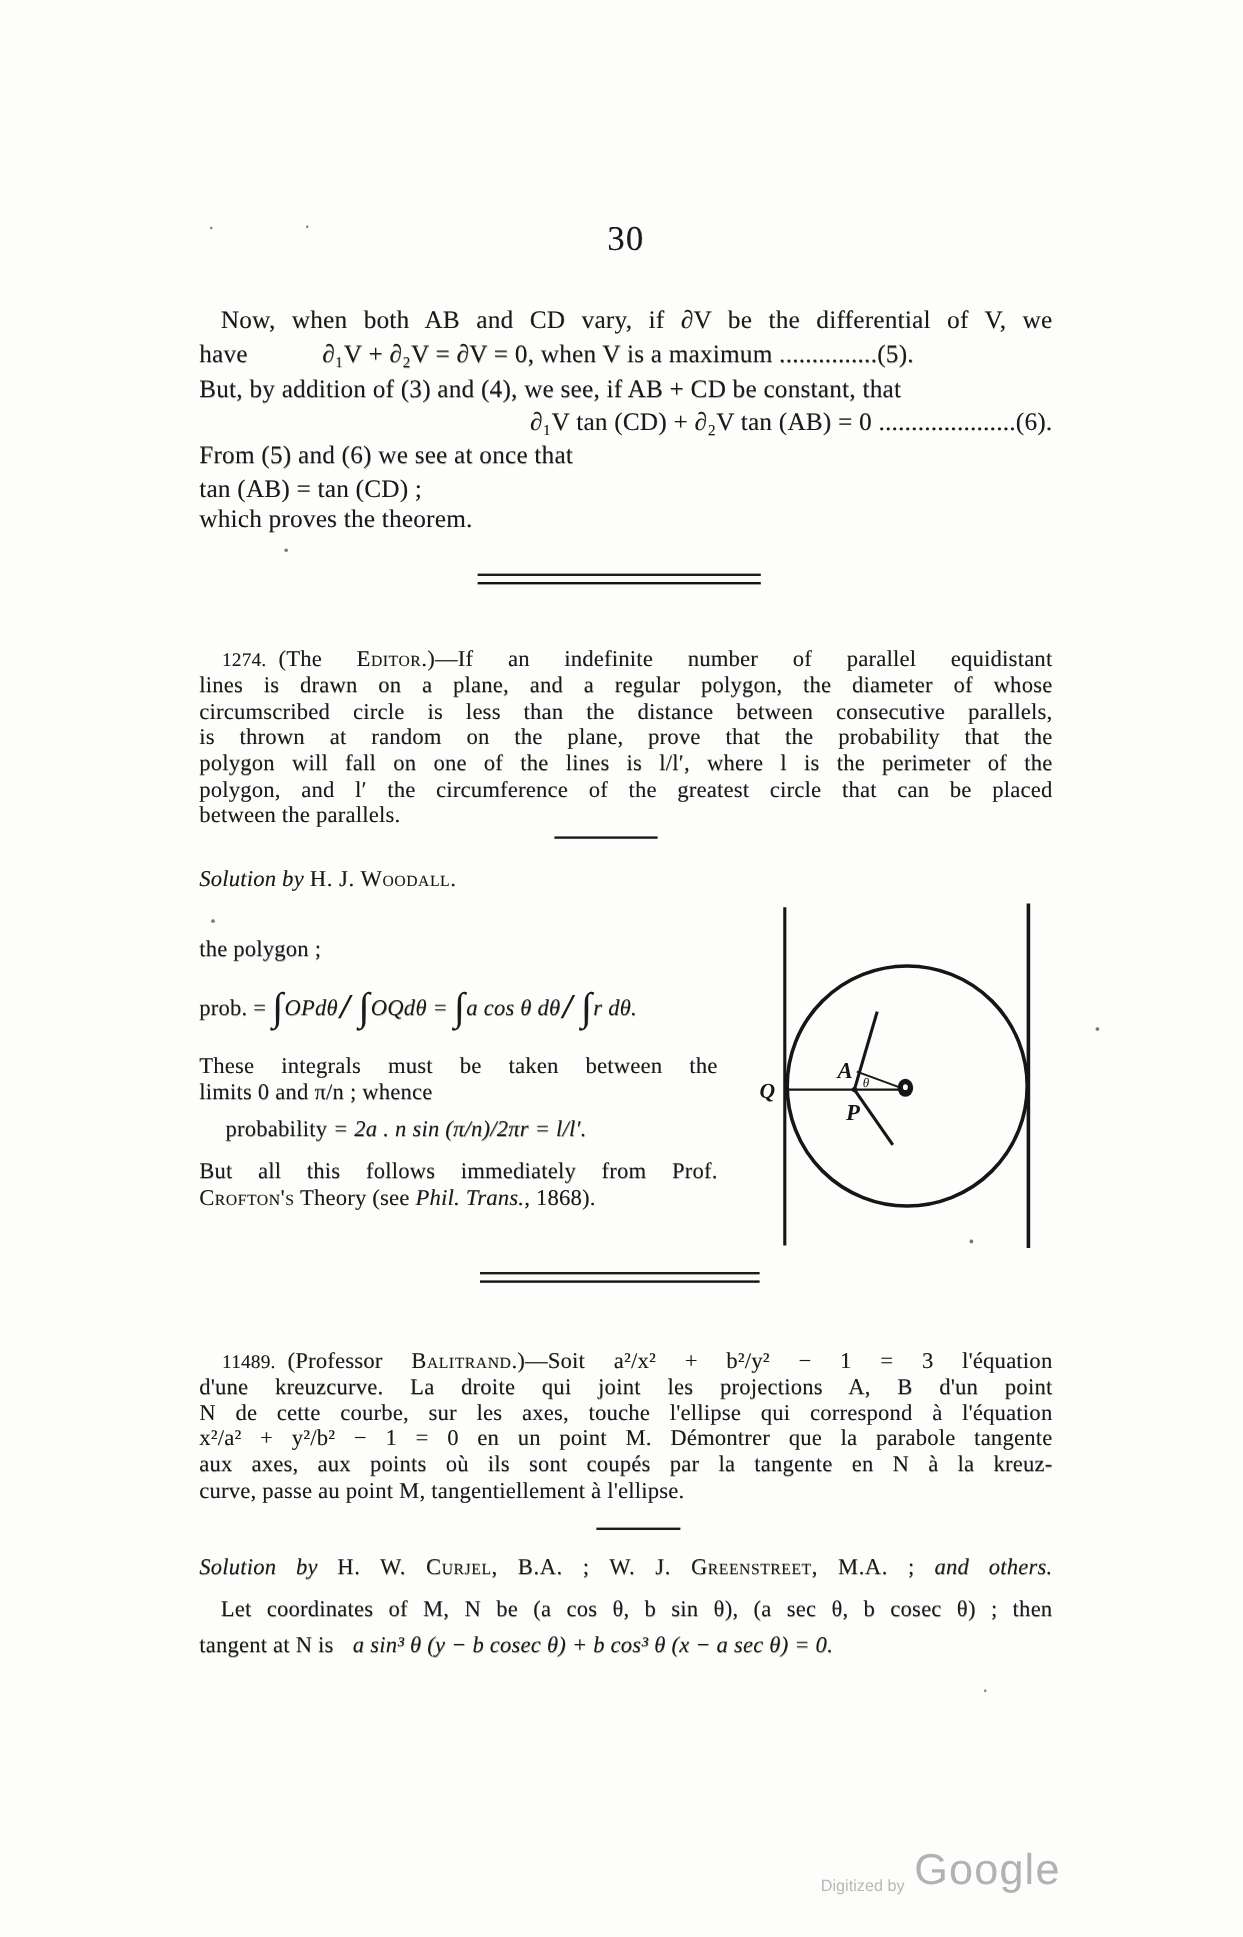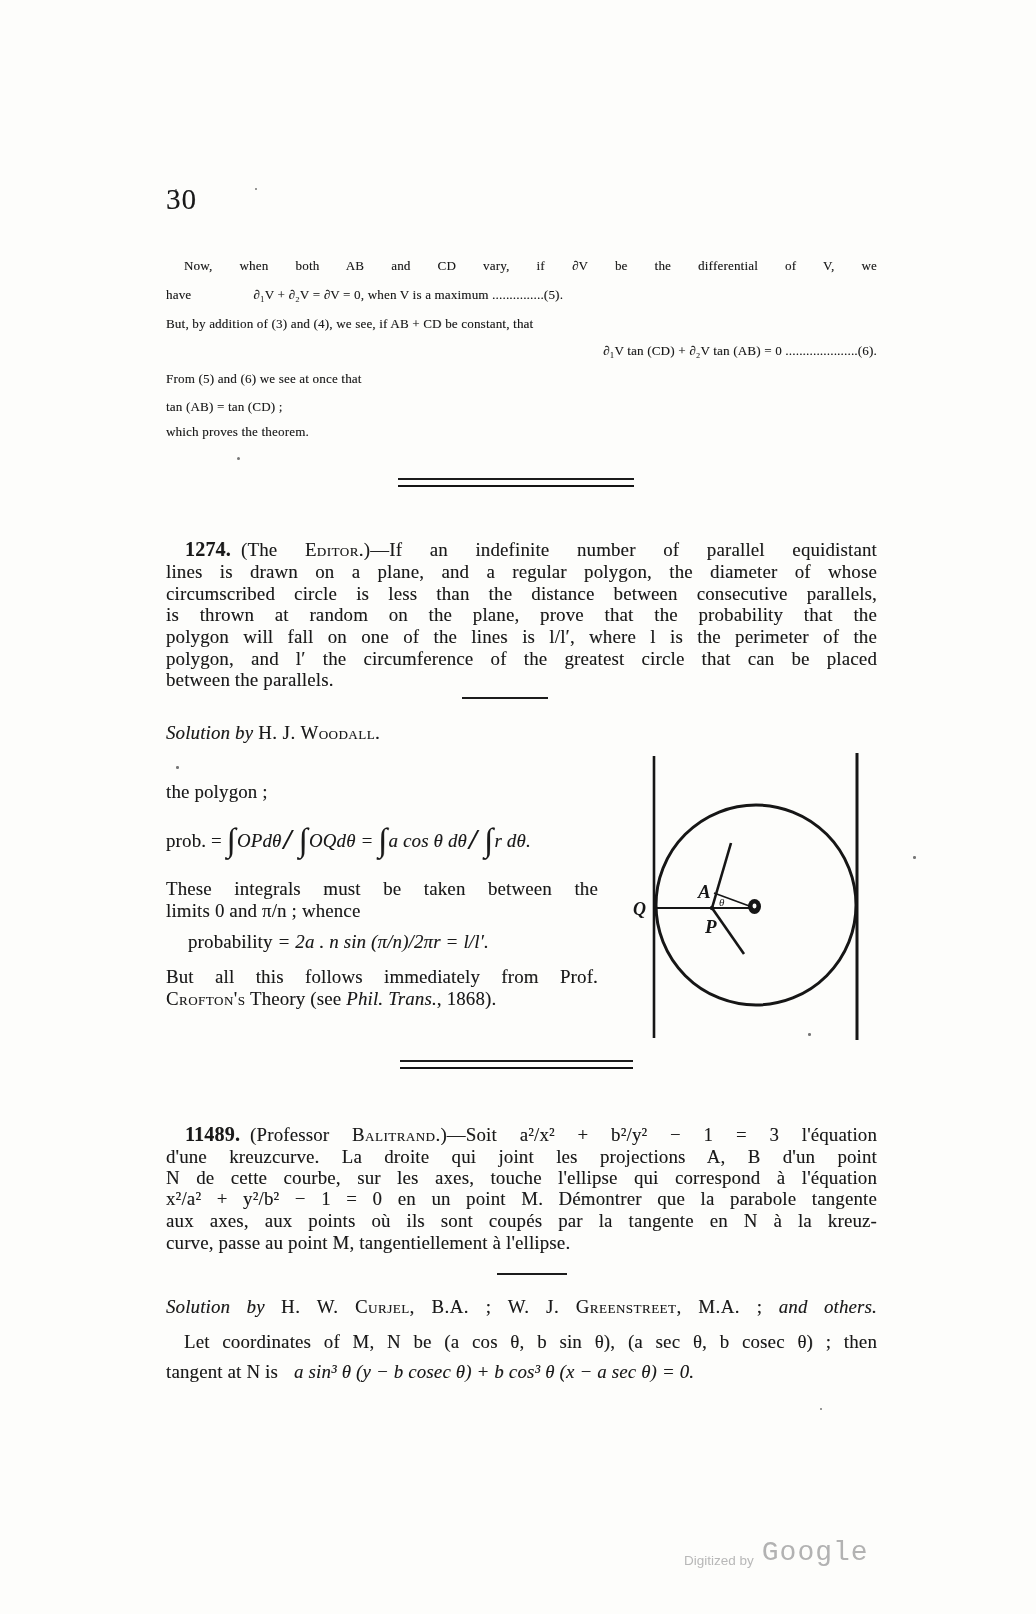--- a/index.html
+++ b/index.html
@@ -4,47 +4,47 @@
 <style>
   html,body { margin:0; padding:0; }
   body {
     width:1036px; height:1614px; position:relative;
     background:#fdfdfb; overflow:hidden;
     font-family:"Liberation Serif","DejaVu Serif",serif;
     color:#191919;
   }
   .page { position:absolute; inset:0; }
   .ln { position:absolute; left:166px; width:711px;
-        font-size:13px; line-height:26px; letter-spacing:0.2px;
+        font-size:21px; line-height:26px; letter-spacing:0.2px;
         text-shadow:0.3px 0.3px 0 rgba(10,10,10,0.35); white-space:normal; }
   .sm  { font-size:18.8px; line-height:21.5px; }
   .lcol { width:432px; }
   .just { text-align:justify; text-align-last:justify; }
   .ctr  { }
   .rgt  { text-align:right; }
   .ind  { text-indent:18px; }
   .row  { display:flex; }
   .it   { font-style:italic; }
   .sc   { font-variant:small-caps; letter-spacing:0.5px; }
-  .bnum { font-weight:bold; font-size:20px; margin-left:19px; margin-right:10px; }
-  .pnum { position:absolute; left:166px; top:183px; width:711px; 
+  .bnum { font-weight:normal; font-size:16px; margin-left:19px; margin-right:10px; }
+  .pnum { position:absolute; left:166px; top:183px; width:711px; text-align:center;
           font-size:29px; letter-spacing:1px; text-shadow:0.3px 0.3px 0 rgba(10,10,10,0.4); }
   .eqline { display:flex; align-items:center; }
   .int { font-size:33px; line-height:33px; margin:0 1px 0 5px; font-style:italic; }
   .bigslash { font-size:29px; font-weight:bold; font-style:italic; margin:0 2px; }
   .eqtxt { margin-top:2px; }
   .rule-double { position:absolute; height:5px;
                  border-top:2.2px solid #1c1c1c; border-bottom:2.2px solid #141414; }
   .rule-single { position:absolute; height:2px; background:#1c1c1c; }
   .speck { position:absolute; background:#2e2e2e; border-radius:50%; opacity:0.65; }
   .footer { position:absolute; left:684px; top:1537px; display:flex; align-items:flex-end; }
   .footer-small { font-family:"Liberation Sans","DejaVu Sans",sans-serif;
                   font-size:13.5px; color:#b8b8b8; margin-right:8px; }
-  .footer-logo { font-family:Liberation Mono, monospace;
-                 font-size:28px; color:#b2b2b2; letter-spacing:1px; }
+  .footer-logo { font-family:Liberation Sans, sans-serif;
+                 font-size:36px; color:#b2b2b2; letter-spacing:1px; }
   svg text { font-family:"Liberation Serif","DejaVu Serif",serif; }
 </style>
 </head>
 <body>
 
 <div class="page">
 
   <div class="pnum">30</div>
 
   <div class="ln just ind" style="top:253px">Now, when both AB and CD vary, if ∂V be the differential of V, we</div>

